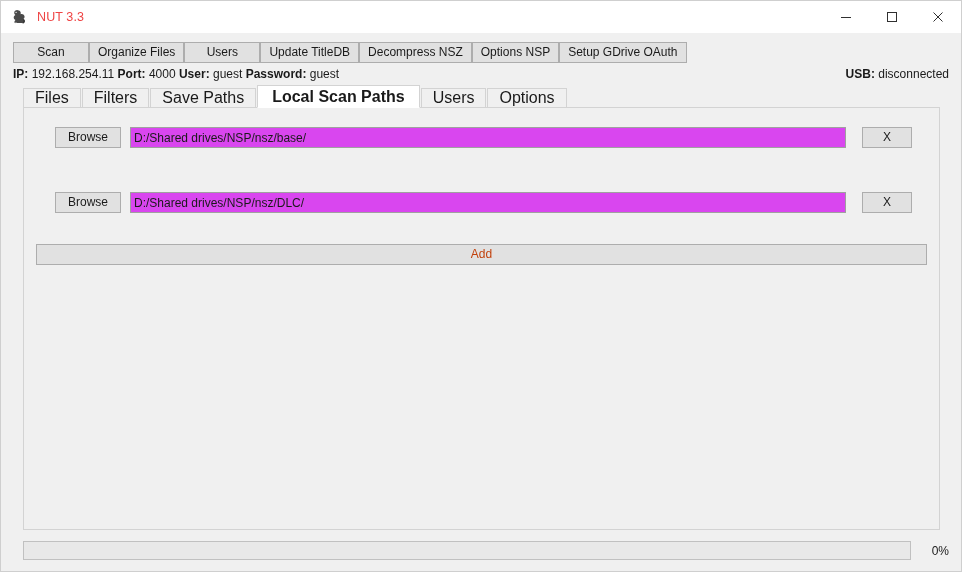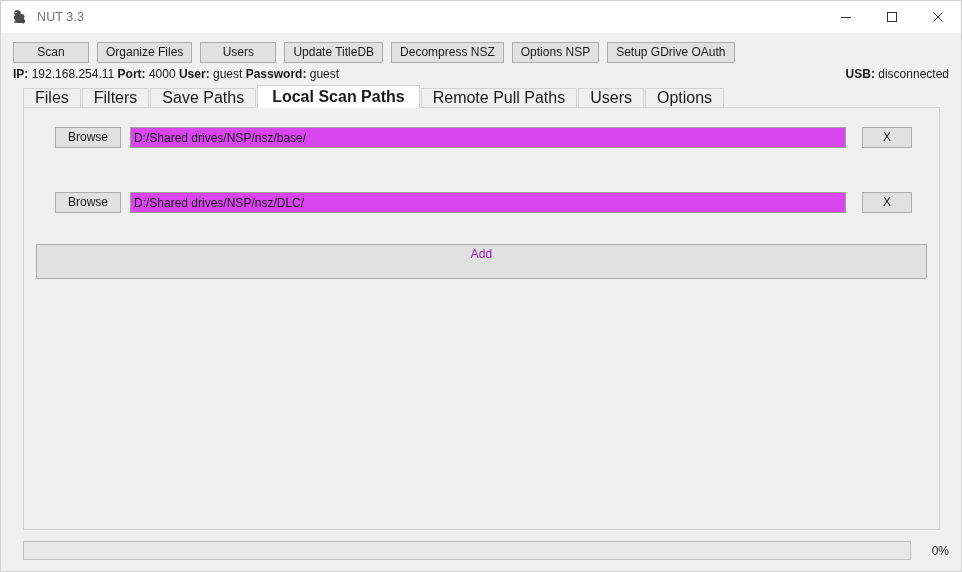--- a/index.html
+++ b/index.html
@@ -42,21 +42,21 @@
     padding-left: 10px;
     gap: 8px;
   }
   .app-icon {
     width: 18px;
     height: 18px;
     display: block;
   }
   .title-text {
     font-size: 12.5px;
-    color: #737373;
+    color: #ef4444;
     letter-spacing: 0.1px;
   }
   .win-controls {
     position: absolute;
     right: 0;
     top: 0;
     height: 32px;
     display: flex;
   }
   .win-btn {
@@ -70,21 +70,20 @@
     padding: 0;
   }
   .win-btn svg { display: block; }
 
   
   .toolbar {
     flex: 0 0 auto;
     padding: 8px 0 0 12px;
     display: flex;
     align-items: center;
-    gap: 8px;
     height: 22px;
   }
   .tb-btn {
     height: 21px;
     background: #e1e1e1;
     border: 1px solid #adadad;
     font-family: "Liberation Sans", sans-serif;
     font-size: 12px;
     color: #1a1a1a;
     padding: 0 8px;
@@ -210,29 +209,29 @@
     font-size: 12px;
     line-height: 19px;
     text-align: center;
     box-sizing: border-box;
     flex: 0 0 auto;
     cursor: default;
   }
   .add-btn {
     display: block;
     width: 100%;
-    height: 35px;
+    height: 21px;
     background: #e1e1e1;
     border: 1px solid #adadad;
     box-sizing: border-box;
     font-family: "Liberation Sans", sans-serif;
     font-size: 12px;
     line-height: 19px;
     text-align: center;
-    color: #a21caf;
+    color: #c2410c;
     cursor: default;
     margin-top: -12px;
   }
 
   
   .bottombar {
     flex: 0 0 auto;
     height: 41px;
     display: flex;
     align-items: center;
@@ -312,21 +311,20 @@
   <div class="statusline">
     <div class="left"><span class="lbl-b">IP:</span> <span>192.168.254.11</span> <span class="lbl-b">Port:</span> <span>4000</span> <span class="lbl-b">User:</span> <span>guest</span> <span class="lbl-b">Password:</span> <span>guest</span></div>
     <div class="right"><span class="lbl-b">USB:</span> <span>disconnected</span></div>
   </div>
 
   <div class="tabstrip">
     <div class="tab">Files</div>
     <div class="tab">Filters</div>
     <div class="tab">Save Paths</div>
     <div class="tab active">Local Scan Paths</div>
-    <div class="tab">Remote Pull Paths</div>
     <div class="tab">Users</div>
     <div class="tab">Options</div>
   </div>
 
   <div class="panel-wrap">
     <div class="panel">
 
       <div class="path-row">
         <div class="browse-btn">Browse</div>
         <input class="path-input" type="text" value="D:/Shared drives/NSP/nsz/base/" style="">

